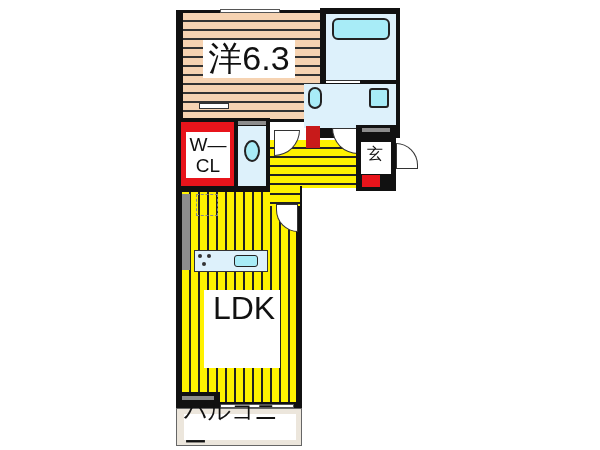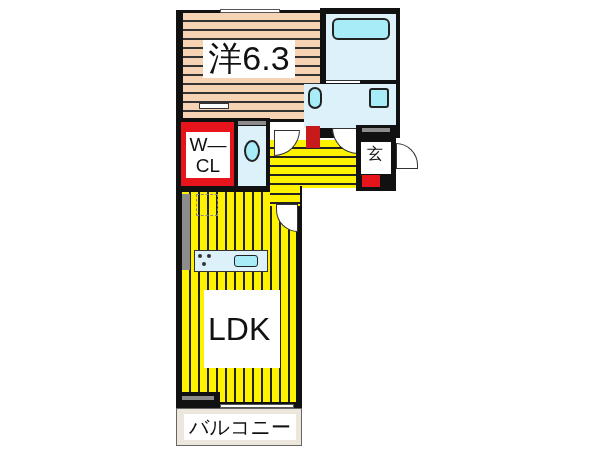--- a/index.html
+++ b/index.html
@@ -62,22 +62,22 @@
   <div class="abs grey-bar" style="left:182px;top:194px;width:8px;height:76px;"></div>
   <div class="abs" style="left:196px;top:194px;width:22px;height:22px;border:1px dashed #888;"></div>
   <div class="abs" style="left:276px;top:204px;width:22px;height:28px;background:#fff;border:1px solid #333;border-radius:0 0 0 22px;"></div>
   <div class="abs" style="left:194px;top:250px;width:74px;height:22px;background:#ddf1fb;border:1px solid #333;"></div>
   <div class="abs" style="left:197px;top:253px;width:18px;height:16px;">
     <span class="abs" style="left:1px;top:1px;width:4px;height:4px;background:#333;border-radius:50%;"></span>
     <span class="abs" style="left:10px;top:1px;width:4px;height:4px;background:#333;border-radius:50%;"></span>
     <span class="abs" style="left:5px;top:9px;width:4px;height:4px;background:#333;border-radius:50%;"></span>
   </div>
   <div class="abs" style="left:234px;top:255px;width:24px;height:12px;background:#a8ecf7;border:1px solid #222;border-radius:3px;"></div>
-  <div class="abs label-box" style="left:204px;top:290px;width:76px;height:78px;flex-direction:column;font-size:32px;line-height:36px;align-items:flex-start;padding-left:4px;">
+  <div class="abs label-box" style="left:204px;top:290px;width:76px;height:78px;flex-direction:row;font-size:32px;line-height:36px;align-items:flex-start;padding-left:4px;">
     <span>LDK</span>
   </div>
   <div class="abs" style="left:180px;top:392px;width:40px;height:12px;background:#111;"></div>
   <div class="abs grey-bar" style="left:182px;top:396px;width:32px;height:4px;"></div>
   <div class="abs" style="left:220px;top:404px;width:74px;height:4px;background:#fff;border:1px solid #555;"></div>
 
   <div class="abs" style="left:176px;top:408px;width:126px;height:38px;background:#ece6dc;border:1px solid #666;"></div>
-  <div class="abs label-box" style="left:184px;top:414px;width:112px;height:26px;font-size:20px;">バルコニー</div>
+  <div class="abs label-box" style="left:184px;top:414px;width:112px;height:26px;font-size:23px;">バルコニー</div>
 </div>
 
 </body></html>

